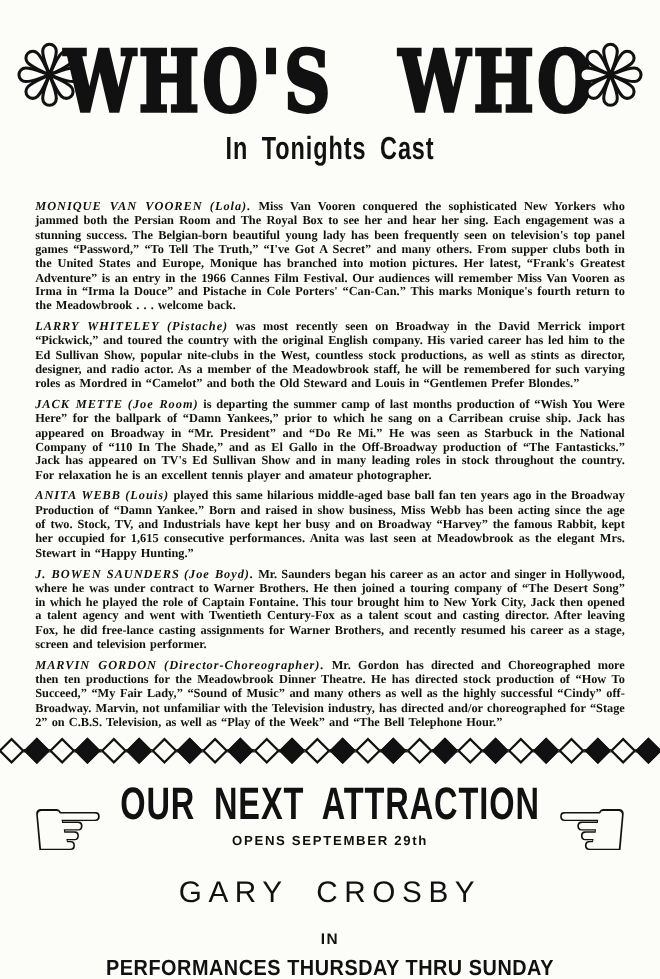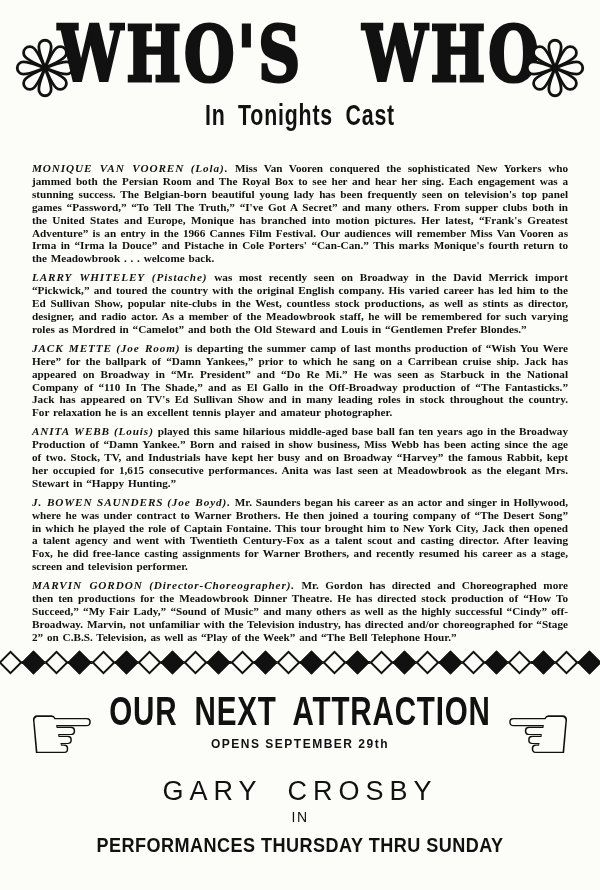--- a/index.html
+++ b/index.html
@@ -2,21 +2,21 @@
 <html><head>
 <meta charset="utf-8">
 <style>
   html,body{margin:0;padding:0;}
   .page{
     width:600px;height:890px;background:#fcfcf9;color:#111;
     position:relative;overflow:hidden;
     font-family:"Liberation Serif",serif;
   }
   
-  .header{position:relative;text-align:center;height:152px;padding-top:6px;}
+  .header{position:relative;text-align:center;height:152px;padding-top:26px;}
   .flower{position:absolute;top:28px;width:74px;height:80px;}
   .flower.left{left:8px;}
   .flower.right{right:8px;}
   .main-title{
     font-family:"DejaVu Serif",serif;font-weight:bold;
     font-size:58px;line-height:1;margin:0;padding-top:8px;
     letter-spacing:3px;word-spacing:36px;
     -webkit-text-stroke:2.4px #111;
     transform:scaleY(1.32);transform-origin:top center;
     white-space:nowrap;
@@ -56,21 +56,21 @@
   }
   .hand.left{left:26px;}
   .hand.right{right:26px;}
   .na-heading{
     font-weight:bold;font-size:37px;letter-spacing:1px;word-spacing:10px;
     margin-top:12px;transform:scale(0.8,1.12);transform-origin:top center;
     white-space:nowrap;
   }
   .na-opens{font-weight:bold;font-size:12px;letter-spacing:1.5px;margin-top:7px;}
   .na-star{font-size:27px;letter-spacing:6px;word-spacing:12px;margin-top:25px;}
-  .na-in{font-weight:normal;font-size:14px;letter-spacing:1.5px;margin-top:2px;}
+  .na-in{font-weight:bold;font-size:14px;letter-spacing:1.5px;margin-top:18px;}
   .na-show{font-size:25px;letter-spacing:2.5px;word-spacing:6px;margin-top:6px;}
   .na-perf{
     font-weight:bold;font-size:19px;letter-spacing:0.5px;margin-top:9px;
     transform:scale(0.95,1.05);transform-origin:top center;
   }
 </style>
 </head>
 <body>
 
 <div class="page">

